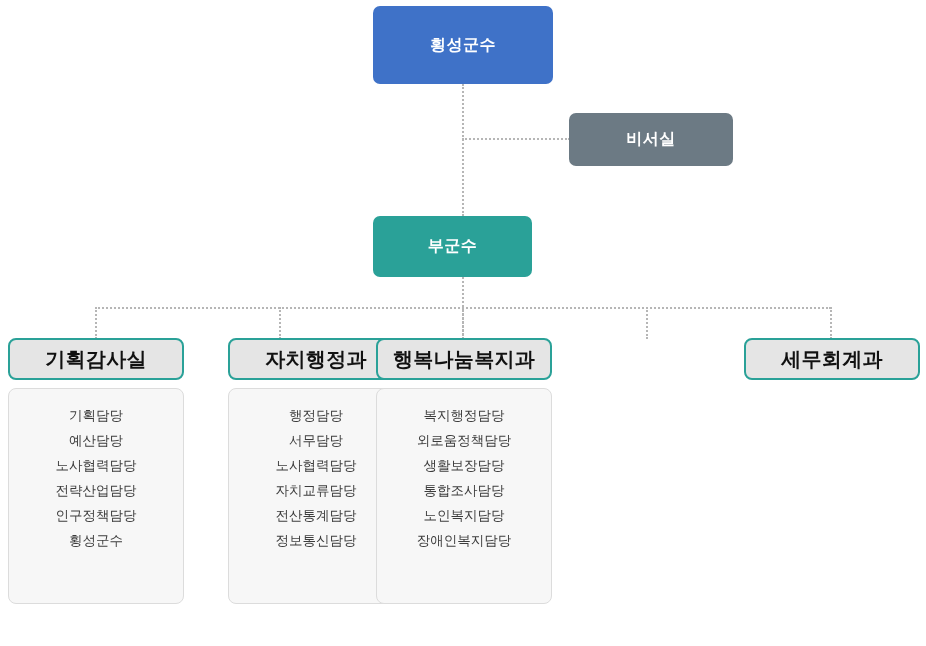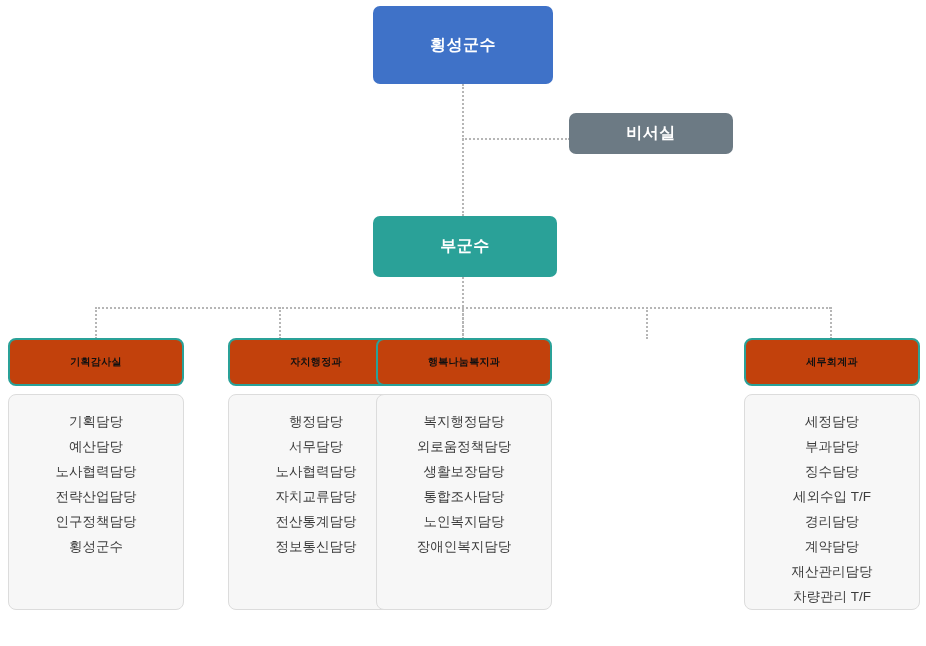--- a/index.html
+++ b/index.html
@@ -55,30 +55,30 @@
     background: #2aa198;
   }
 
   
   .dept-col {
     position: absolute;
     top: 338px;
     width: 176px;
   }
   .dept-title {
-    height: 48px;
+    height: 42px;
     box-sizing: border-box;
     display: flex;
     align-items: center;
     justify-content: center;
     border: 2px solid #2aa198;
     border-radius: 8px;
-    background: #c2410c;
+    background: #e5e5e5;
     color: #111111;
-    font-size: 10px;
+    font-size: 20px;
     font-weight: bold;
     letter-spacing: 0.3px;
   }
   .dept-body {
     margin-top: 8px;
     height: 216px;
     box-sizing: border-box;
     border: 1px solid #dcdcdc;
     border-radius: 8px;
     background: #f7f7f7;
@@ -110,25 +110,25 @@
   <div class="conn conn-v" style="left:95px; top:307px; height:32px;"></div>
   <div class="conn conn-v" style="left:279px; top:307px; height:32px;"></div>
   <div class="conn conn-v" style="left:462px; top:307px; height:32px;"></div>
   <div class="conn conn-v" style="left:646px; top:307px; height:32px;"></div>
   <div class="conn conn-v" style="left:830px; top:307px; height:32px;"></div>
 
   <div class="node node-head" style="left:373px; top:6px; width:180px; height:78px;">
     <span>횡성군수</span>
   </div>
 
-  <div class="node node-aide" style="left:569px; top:113px; width:164px; height:41px;">
+  <div class="node node-aide" style="left:569px; top:113px; width:164px; height:53px;">
     <span>비서실</span>
   </div>
 
-  <div class="node node-deputy" style="left:373px; top:216px; width:184px; height:61px;">
+  <div class="node node-deputy" style="left:373px; top:216px; width:159px; height:61px;">
     <span>부군수</span>
   </div>
 
   <div class="dept-col" style="left:8px;">
     <div class="dept-title">
       <span>기획감사실</span>
     </div>
     <div class="dept-body">
       <div class="dept-item">기획담당</div>
       <div class="dept-item">예산담당</div>
@@ -165,25 +165,15 @@
       <div class="dept-item">노인복지담당</div>
       <div class="dept-item">장애인복지담당</div>
     </div>
   </div>
 
 
   <div class="dept-col" style="left:744px;">
     <div class="dept-title">
       <span>세무회계과</span>
     </div>
-    <div class="dept-body">
-      <div class="dept-item">세정담당</div>
-      <div class="dept-item">부과담당</div>
-      <div class="dept-item">징수담당</div>
-      <div class="dept-item">세외수입 T/F</div>
-      <div class="dept-item">경리담당</div>
-      <div class="dept-item">계약담당</div>
-      <div class="dept-item">재산관리담당</div>
-      <div class="dept-item">차량관리 T/F</div>
-    </div>
   </div>
 
 </div>
 
 </body></html>

